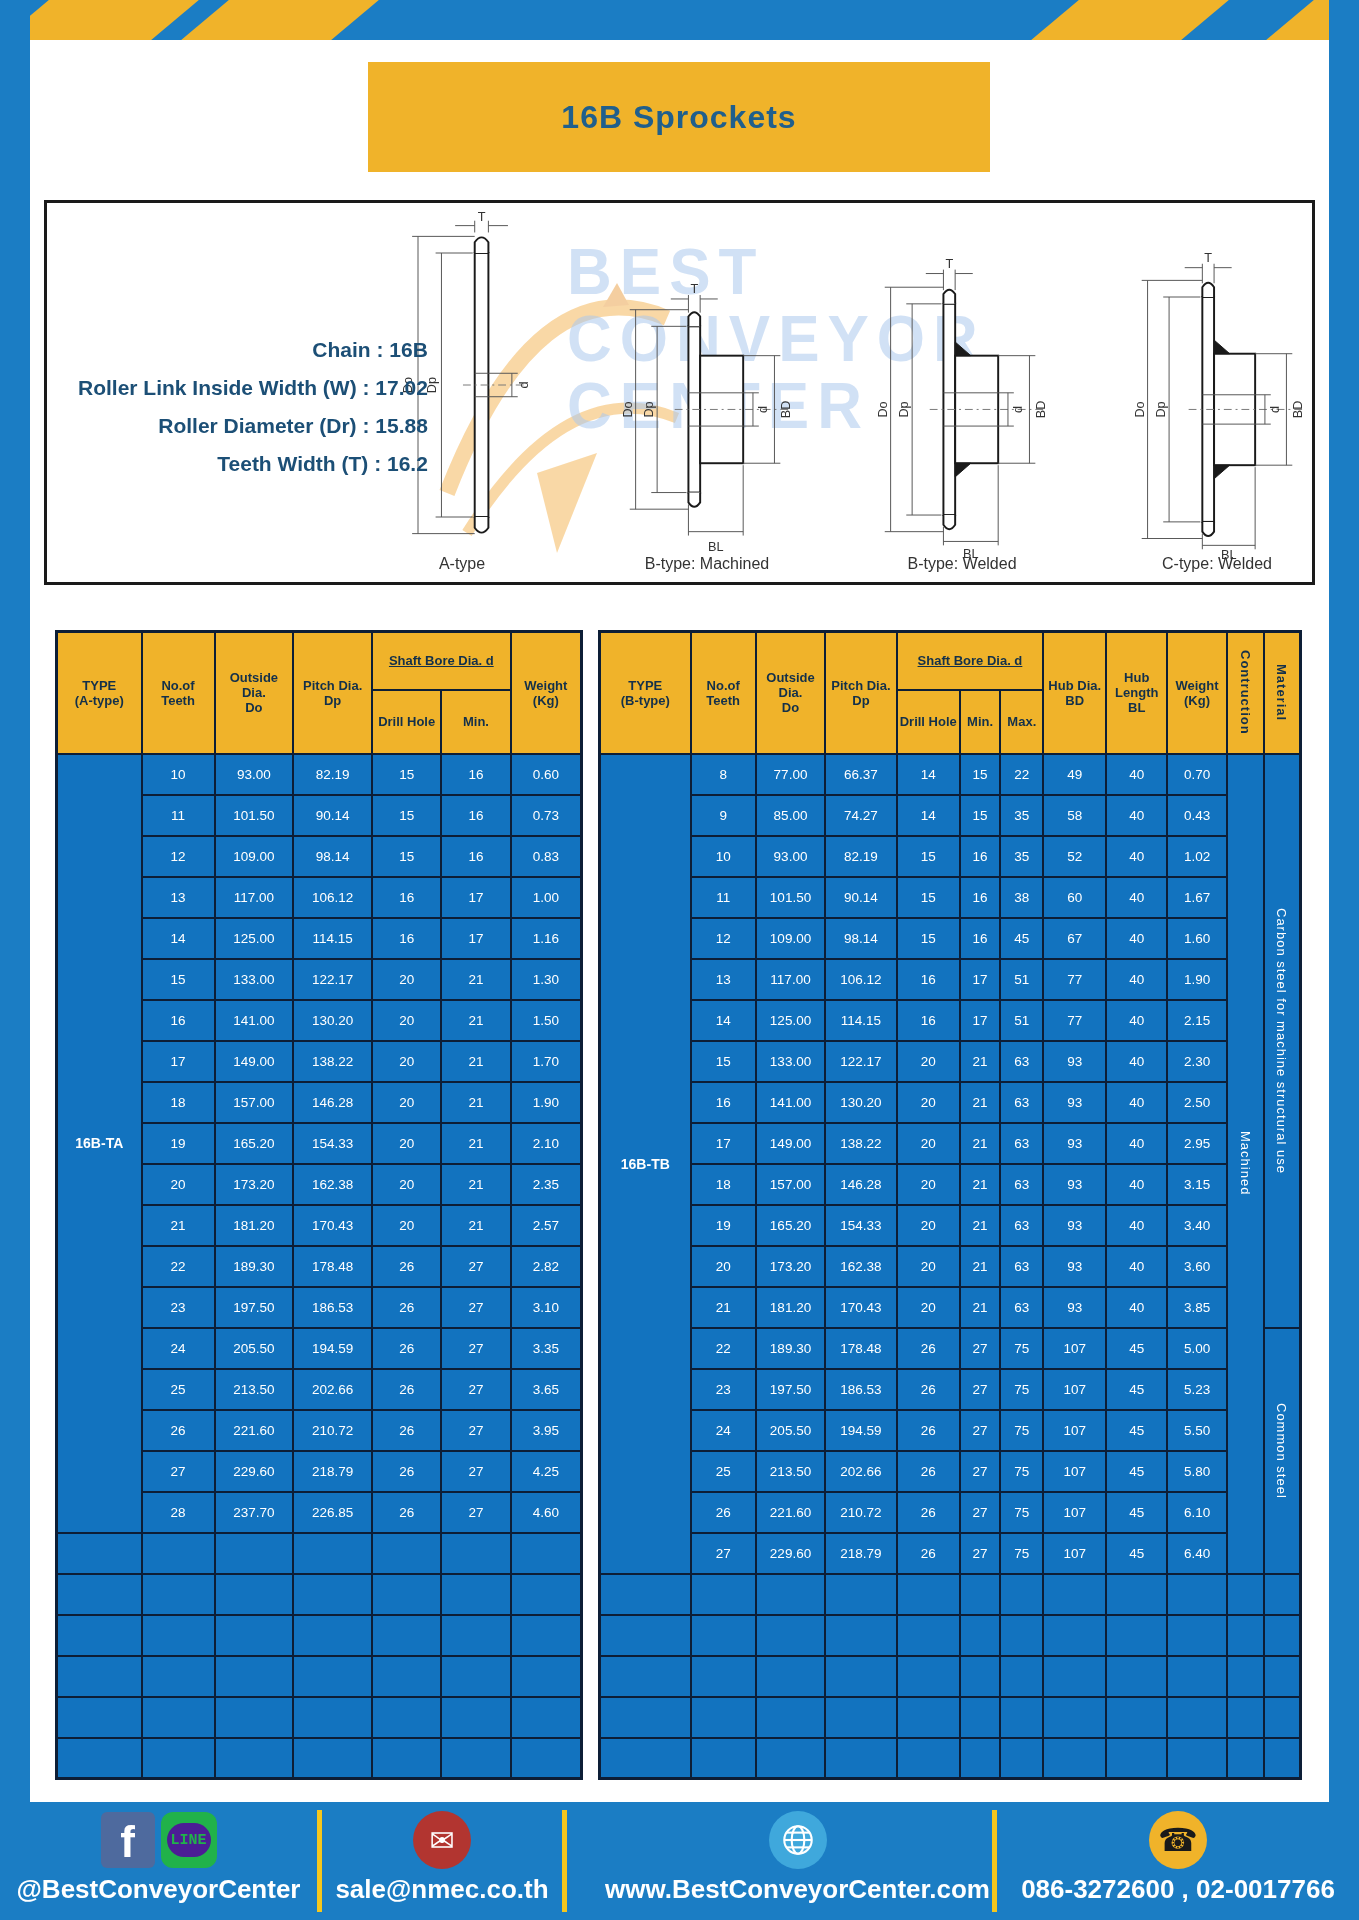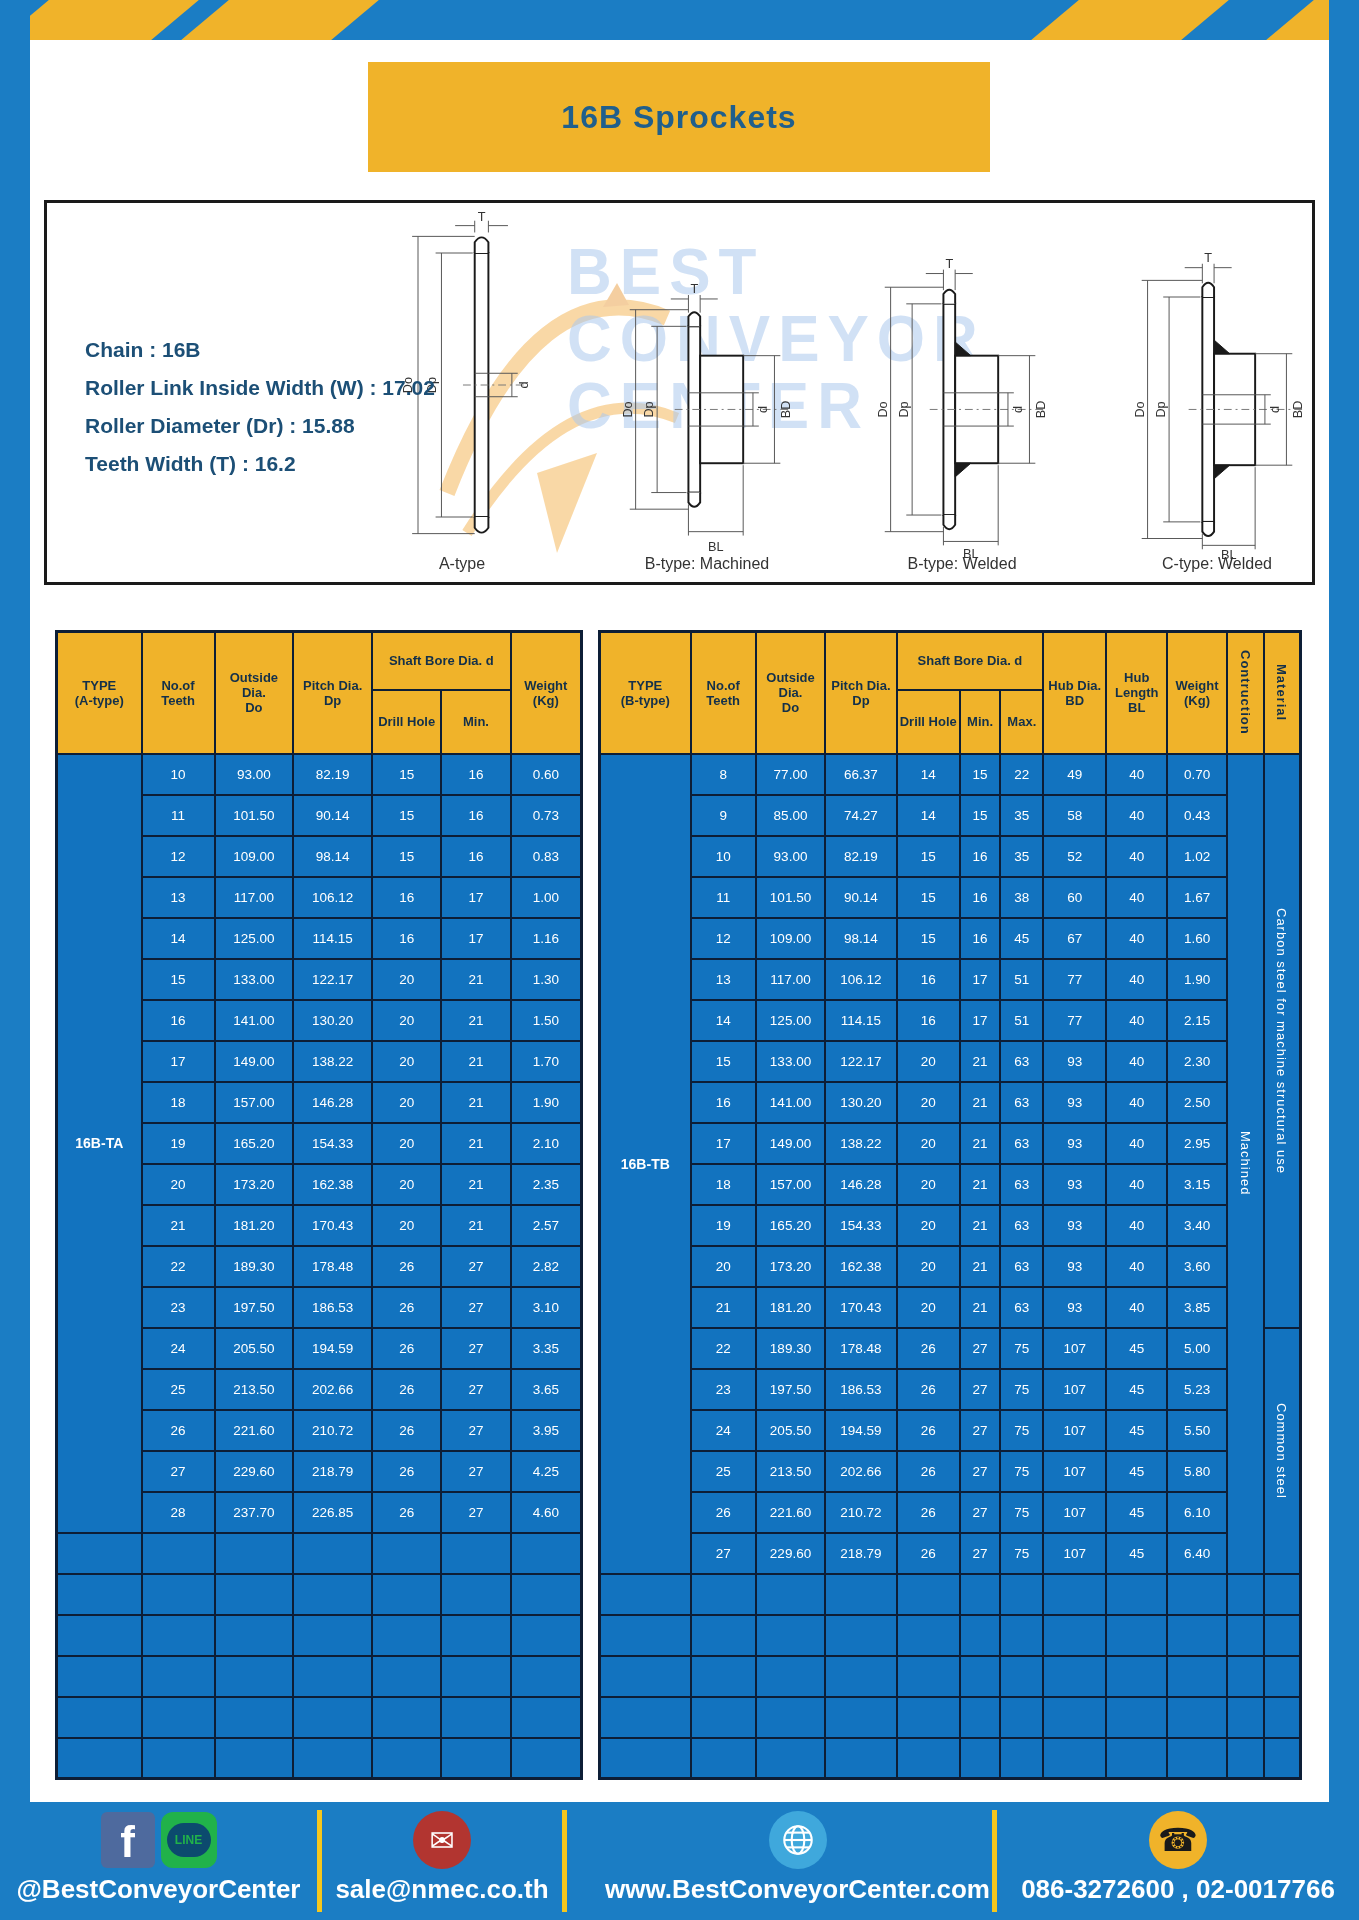--- a/index.html
+++ b/index.html
@@ -13,21 +13,21 @@
   .stripe { position:absolute; top:0; height:40px; width:150px; background:#f0b32a; transform:skewX(-50deg); }
 
   
   .title-box { position:absolute; left:368px; top:62px; width:622px; height:110px; background:#f0b32a;
     display:flex; align-items:center; justify-content:center; }
   .title-box h1 { font-size:32px; font-weight:bold; color:#205f8c; letter-spacing:1px; }
 
   
   .spec-box { position:absolute; left:44px; top:200px; width:1271px; height:385px; background:#fff;
     border:3px solid #1a1a1a; overflow:hidden; }
-  .spec-lines { position:absolute; left:38px; top:128px; z-index:3; }
+  .spec-lines { position:absolute; left:31px; top:128px; z-index:3;text-align:right; }
   .spec-line { font-size:21px; font-weight:bold; color:#1c4f76; line-height:38px; white-space:nowrap; }
 
   .watermark-text { position:absolute; left:520px; top:40px; z-index:1; color:rgba(171,201,236,0.55);
     font-weight:bold; font-size:62px; letter-spacing:8px; line-height:64px; transform:scaleY(1.05); }
   .watermark-swoosh { position:absolute; left:360px; top:20px; z-index:1; opacity:0.45; }
 
   .drawings { position:absolute; left:330px; top:6px; width:935px; height:375px; z-index:2;
     display:flex; justify-content:space-between; }
   .drawing { display:flex; flex-direction:column; align-items:center; }
   .drawing-caption { font-size:16px; color:#333; margin-top:-6px; }
@@ -36,42 +36,42 @@
   .dl { stroke:#555; stroke-width:1; fill:none; }
   .cl { stroke:#777; stroke-width:1; stroke-dasharray:8 4 2 4; fill:none; }
   .dim { fill:#333; font-size:13px; font-family:"Liberation Sans",sans-serif; }
 
   
   .table-wrap-a { position:absolute; left:55px; top:630px; width:528px; }
   .table-wrap-b { position:absolute; left:598px; top:630px; width:704px; }
   table.data-table { width:100%; border-collapse:collapse; table-layout:fixed; border:3px solid #0d1e36; }
   .data-table th { background:#f0b32a; color:#13304a; font-weight:bold; font-size:13px;
     border:2px solid #0d1e36; white-space:pre-line; padding:2px; text-align:center; vertical-align:middle; }
-  .data-table th.h1 { height:58px; }
+  .data-table th.h1 { height:58px;text-decoration:underline; }
   .data-table th.h2 { height:64px; }
   .data-table td { background:#1273bf; color:#ffffff; font-size:13.5px; text-align:center;
     vertical-align:middle; border:2px solid #0d1e36; height:41px; padding:0; }
   .data-table td.type-cell { font-size:14px; font-weight:bold; }
   .vert { writing-mode:vertical-rl; text-align:center; letter-spacing:1px; }
   .data-table th.vert { padding:4px 0; }
   .data-table td.vert { font-size:13px; }
 
   
   .footer { position:absolute; left:0; top:1802px; width:1359px; height:118px; background:#1b7dc4;
     display:flex; align-items:stretch; z-index:5; }
   .fsec { display:flex; flex-direction:column; align-items:center; justify-content:flex-start; padding-top:8px; }
   .fsec-label { font-size:26px; font-weight:bold; color:#ffffff; white-space:nowrap; margin-top:4px; }
   .fdiv { width:5px; background:#f5c71e; margin:8px 0; }
   .icon-row { display:flex; gap:6px; align-items:center; height:60px; }
   .fb-icon { width:54px; height:56px; background:#4e6a9e; border-radius:6px; color:#fff;
     font-size:44px; font-weight:bold; display:flex; align-items:flex-end; justify-content:center; line-height:52px; }
   .line-icon { width:56px; height:56px; background:#21b24a; border-radius:12px;
     display:flex; align-items:center; justify-content:center; }
-  .line-bubble { width:44px; height:34px; background:#0c4a6e; border-radius:17px;
-    display:flex; align-items:center; justify-content:center; color:#21b24a; font-size:12px; font-weight:bold; }
+  .line-bubble { width:44px; height:34px; background:#4c1d95; border-radius:17px;
+    display:flex; align-items:center; justify-content:center; color:#21b24a; font-size:15px; font-weight:bold;font-family:Liberation Mono, monospace; }
   .circle-icon { width:58px; height:58px; border-radius:50%; display:flex; align-items:center; justify-content:center; }
   .email-icon { background:#b23530; color:#fff; font-size:30px; }
   .globe-icon { background:#3fa8dc; }
   .phone-icon { background:#f0b32a; color:#1a1a1a; font-size:32px; }
 </style>
 </head>
 <body>
 
 <div class="page">
 

